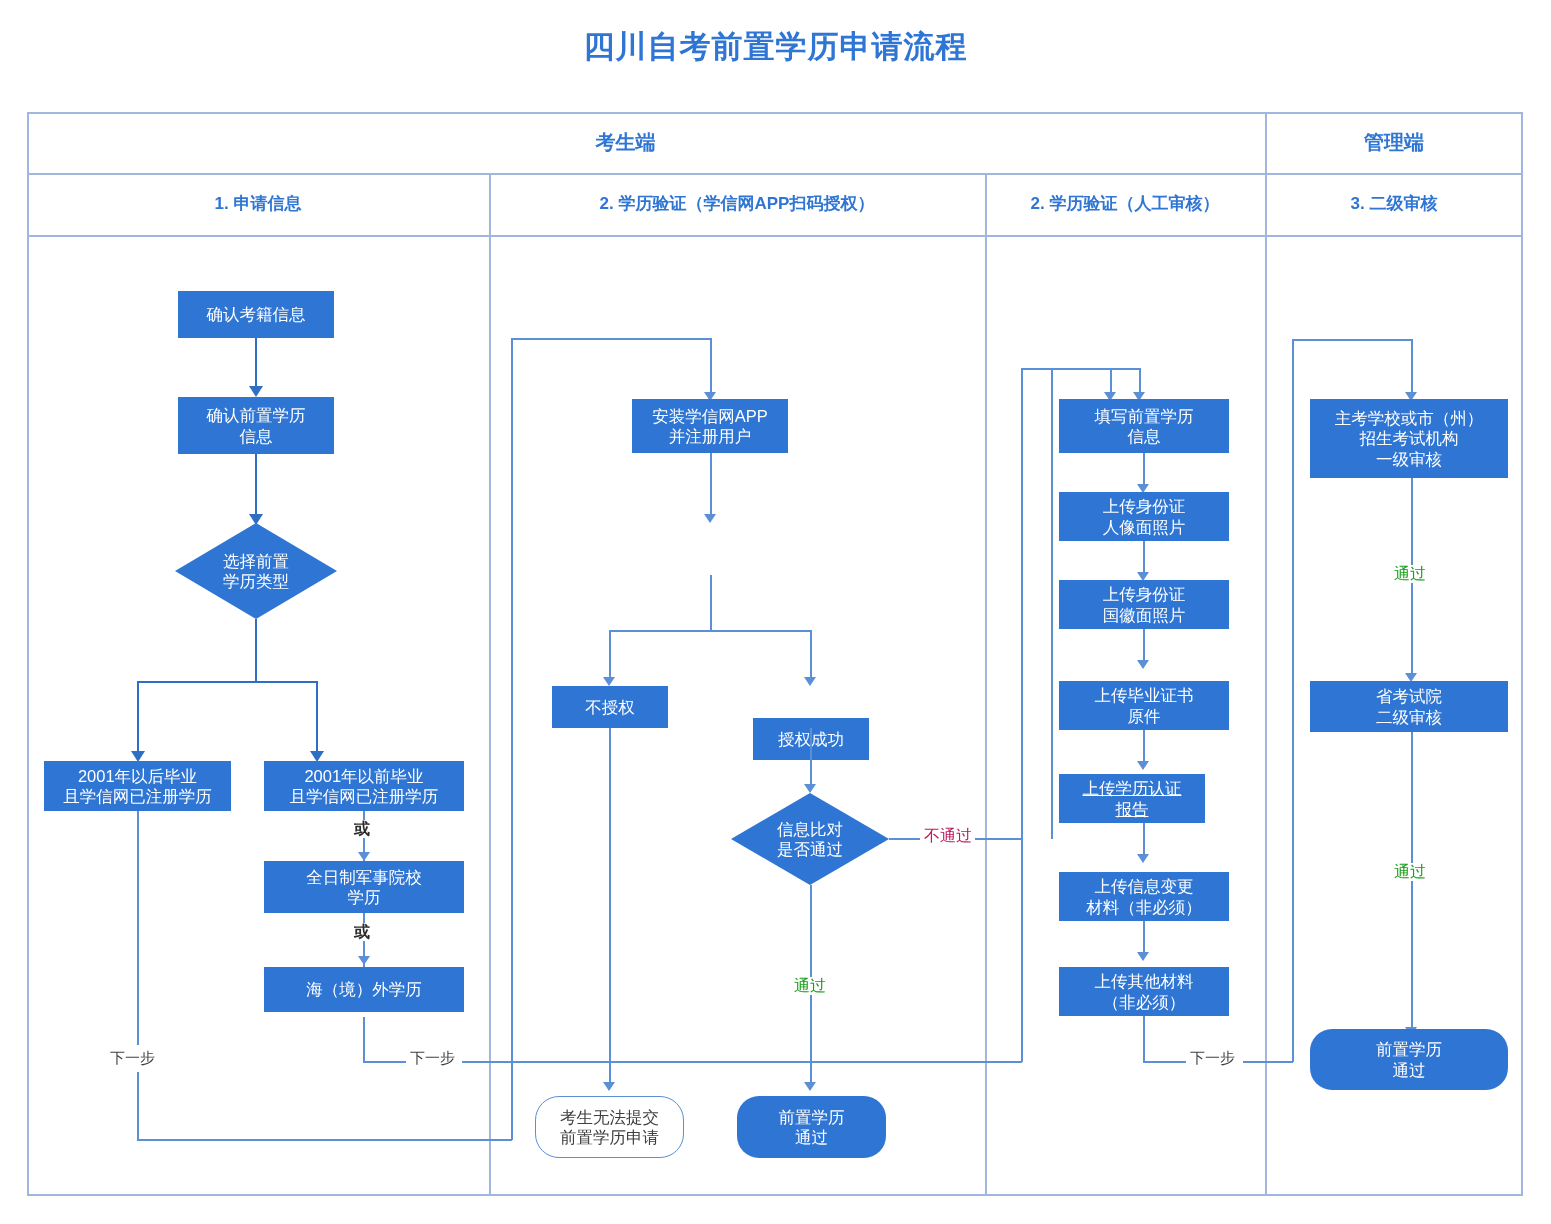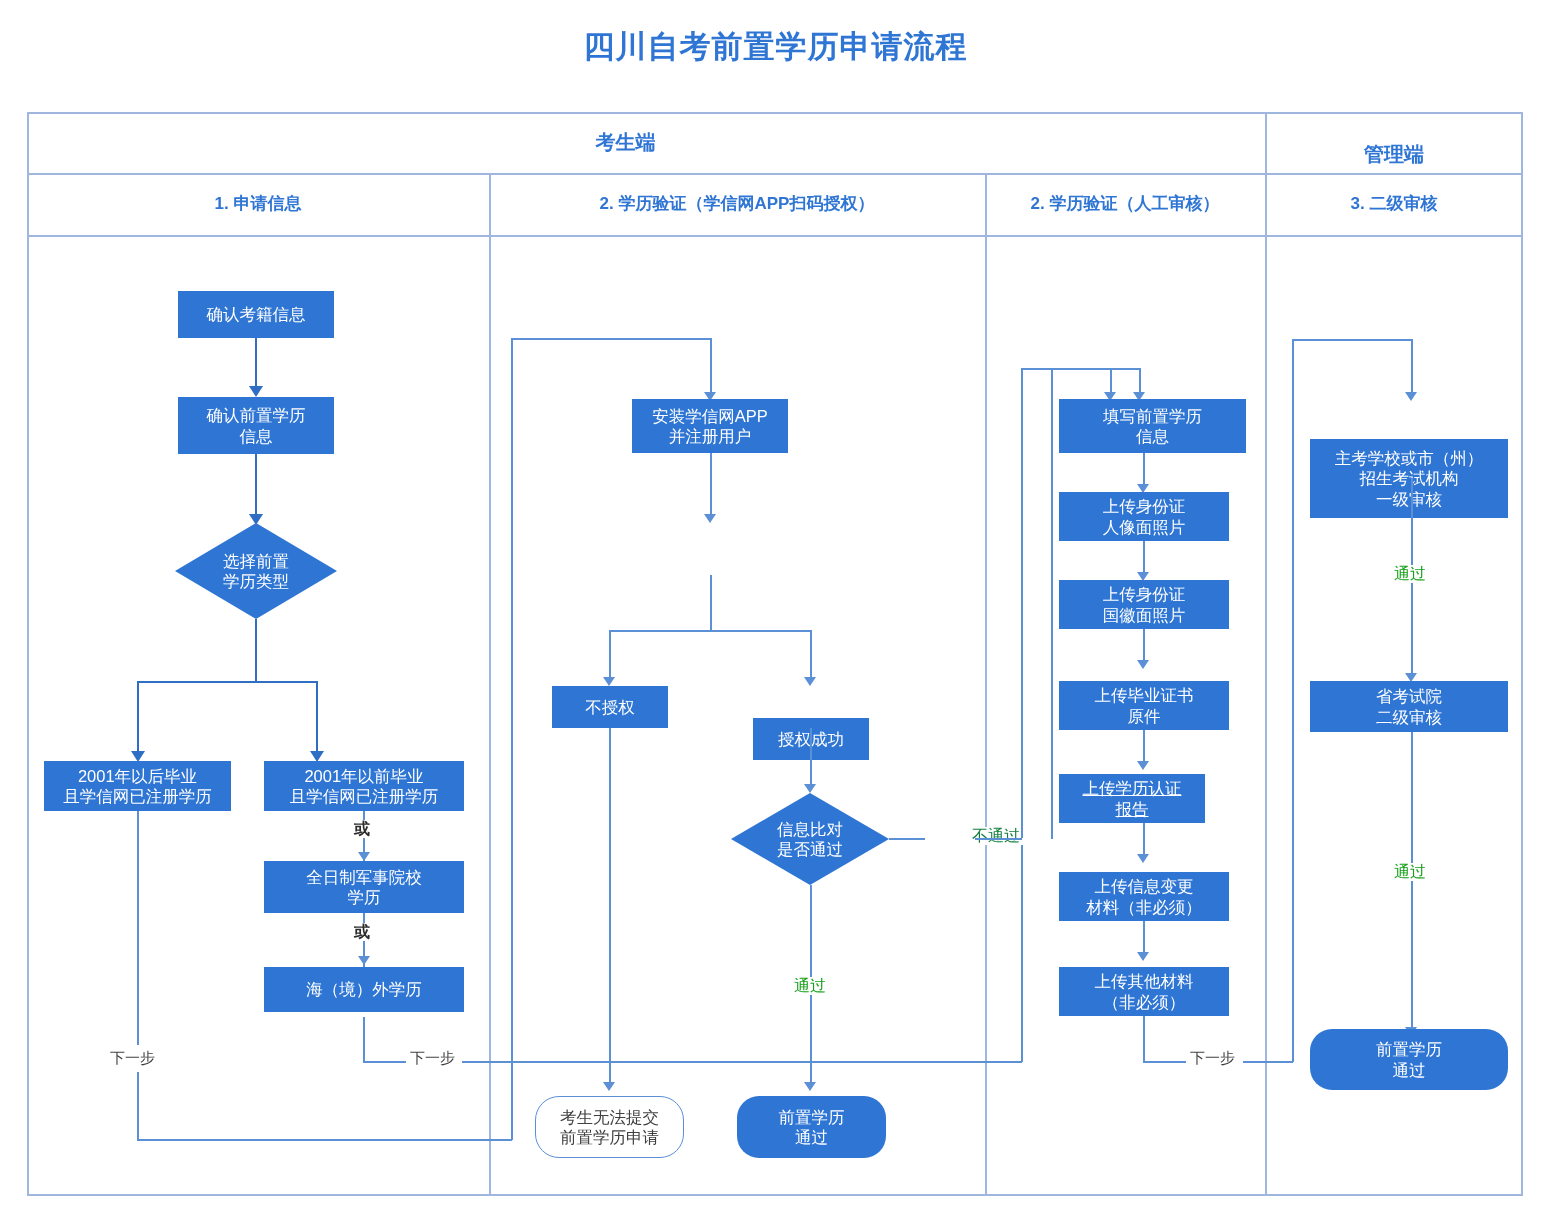--- a/index.html
+++ b/index.html
@@ -65,21 +65,21 @@
     border-top:9px solid #5B8FD6;
   }
   .arrow.down.dk{border-top-color:#2E6FC4;border-left-width:7px;border-right-width:7px;border-top-width:11px;}
 
   
   .elabel{
     position:absolute;font-size:15px;color:#3f3f3f;background:#ffffff;
     padding:0 4px;white-space:nowrap;line-height:1.1;
   }
   .elabel.ok{color:#15A017;font-size:16px;}
-  .elabel.no{color:#15803d;font-size:16px;margin-left:48px;}
+  .elabel.no{color:#be185d;font-size:16px;}
   .elabel.or{color:#2b2b2b;font-weight:bold;font-size:16px;}
 
   .note{
     position:absolute;color:#E8333A;font-size:15.5px;line-height:1.45;
     width:250px;text-align:left;
   }
 </style>
 </head>
 <body>
 
@@ -91,21 +91,21 @@
 
   <div class="hline" style="left:27px;top:173px;width:1496px;"></div>
 
   <div class="hline" style="left:27px;top:235px;width:1496px;"></div>
 
   <div class="vline" style="left:489px;top:173px;height:1023px;"></div>
   <div class="vline" style="left:985px;top:173px;height:1023px;"></div>
   <div class="vline" style="left:1265px;top:112px;height:1084px;"></div>
 
   <div class="lane-head" style="left:19px;top:130px;width:1141px;padding-left:36px;">考生端</div>
-  <div class="lane-head" style="left:1265px;top:130px;width:258px;margin-top:12px;">管理端</div>
+  <div class="lane-head" style="left:1265px;top:130px;width:258px;">管理端</div>
 
   <div class="lane-sub" style="left:27px;top:194px;width:462px;">1. 申请信息</div>
   <div class="lane-sub" style="left:489px;top:194px;width:496px;">2. 学历验证（学信网APP扫码授权）</div>
   <div class="lane-sub" style="left:985px;top:194px;width:280px;">2. 学历验证（人工审核）</div>
   <div class="lane-sub" style="left:1265px;top:194px;width:258px;">3. 二级审核</div>
 
   <div class="node" style="left:178px;top:291px;width:156px;height:47px;">确认考籍信息</div>
 
   <div class="conn v dk" style="left:255.2px;top:338px;height:48px;"></div>
   <div class="arrow down dk" style="left:249px;top:386px;"></div>
@@ -204,21 +204,21 @@
 通过</div>
 
   <div class="conn v" style="left:1021px;top:368px;height:470px;"></div>
   <div class="conn h" style="left:1021px;top:368px;width:1px;"></div>
 
   <div class="conn v" style="left:1051px;top:369px;height:470px;"></div>
   <div class="conn h" style="left:1051px;top:368px;width:60px;"></div>
   <div class="conn v" style="left:1110px;top:368px;height:25px;"></div>
   <div class="arrow down" style="left:1104px;top:392px;"></div>
 
-  <div class="node" style="left:1059px;top:399px;width:187px;height:54px;">填写前置学历
+  <div class="node" style="left:1059px;top:399px;width:170px;height:54px;">填写前置学历
 信息</div>
 
   <div class="conn v" style="left:1143px;top:453px;height:32px;"></div>
   <div class="arrow down" style="left:1137px;top:484px;"></div>
   <div class="node" style="left:1059px;top:492px;width:170px;height:49px;">上传身份证
 人像面照片</div>
 
   <div class="conn v" style="left:1143px;top:541px;height:32px;"></div>
   <div class="arrow down" style="left:1137px;top:572px;"></div>
   <div class="node" style="left:1059px;top:580px;width:170px;height:49px;">上传身份证
@@ -247,21 +247,21 @@
   <div class="conn v" style="left:1143px;top:1016px;height:45px;"></div>
   <div class="conn h" style="left:1143px;top:1061px;width:43px;"></div>
   <div class="elabel" style="left:1186px;top:1050px;">下一步</div>
   <div class="conn h" style="left:1243px;top:1061px;width:50px;"></div>
 
   <div class="conn v" style="left:1292px;top:340px;height:722px;"></div>
   <div class="conn h" style="left:1292px;top:339px;width:120px;"></div>
   <div class="conn v" style="left:1411px;top:339px;height:54px;"></div>
   <div class="arrow down" style="left:1405px;top:392px;"></div>
 
-  <div class="node" style="left:1310px;top:399px;width:198px;height:79px;margin-top:40px;">主考学校或市（州）
+  <div class="node" style="left:1310px;top:399px;width:198px;height:79px;">主考学校或市（州）
 招生考试机构
 一级审核</div>
 
   <div class="conn v" style="left:1411px;top:478px;height:196px;"></div>
   <div class="elabel ok" style="left:1390px;top:565px;">通过</div>
   <div class="arrow down" style="left:1405px;top:673px;"></div>
 
   <div class="node" style="left:1310px;top:681px;width:198px;height:51px;">省考试院
 二级审核</div>
 

